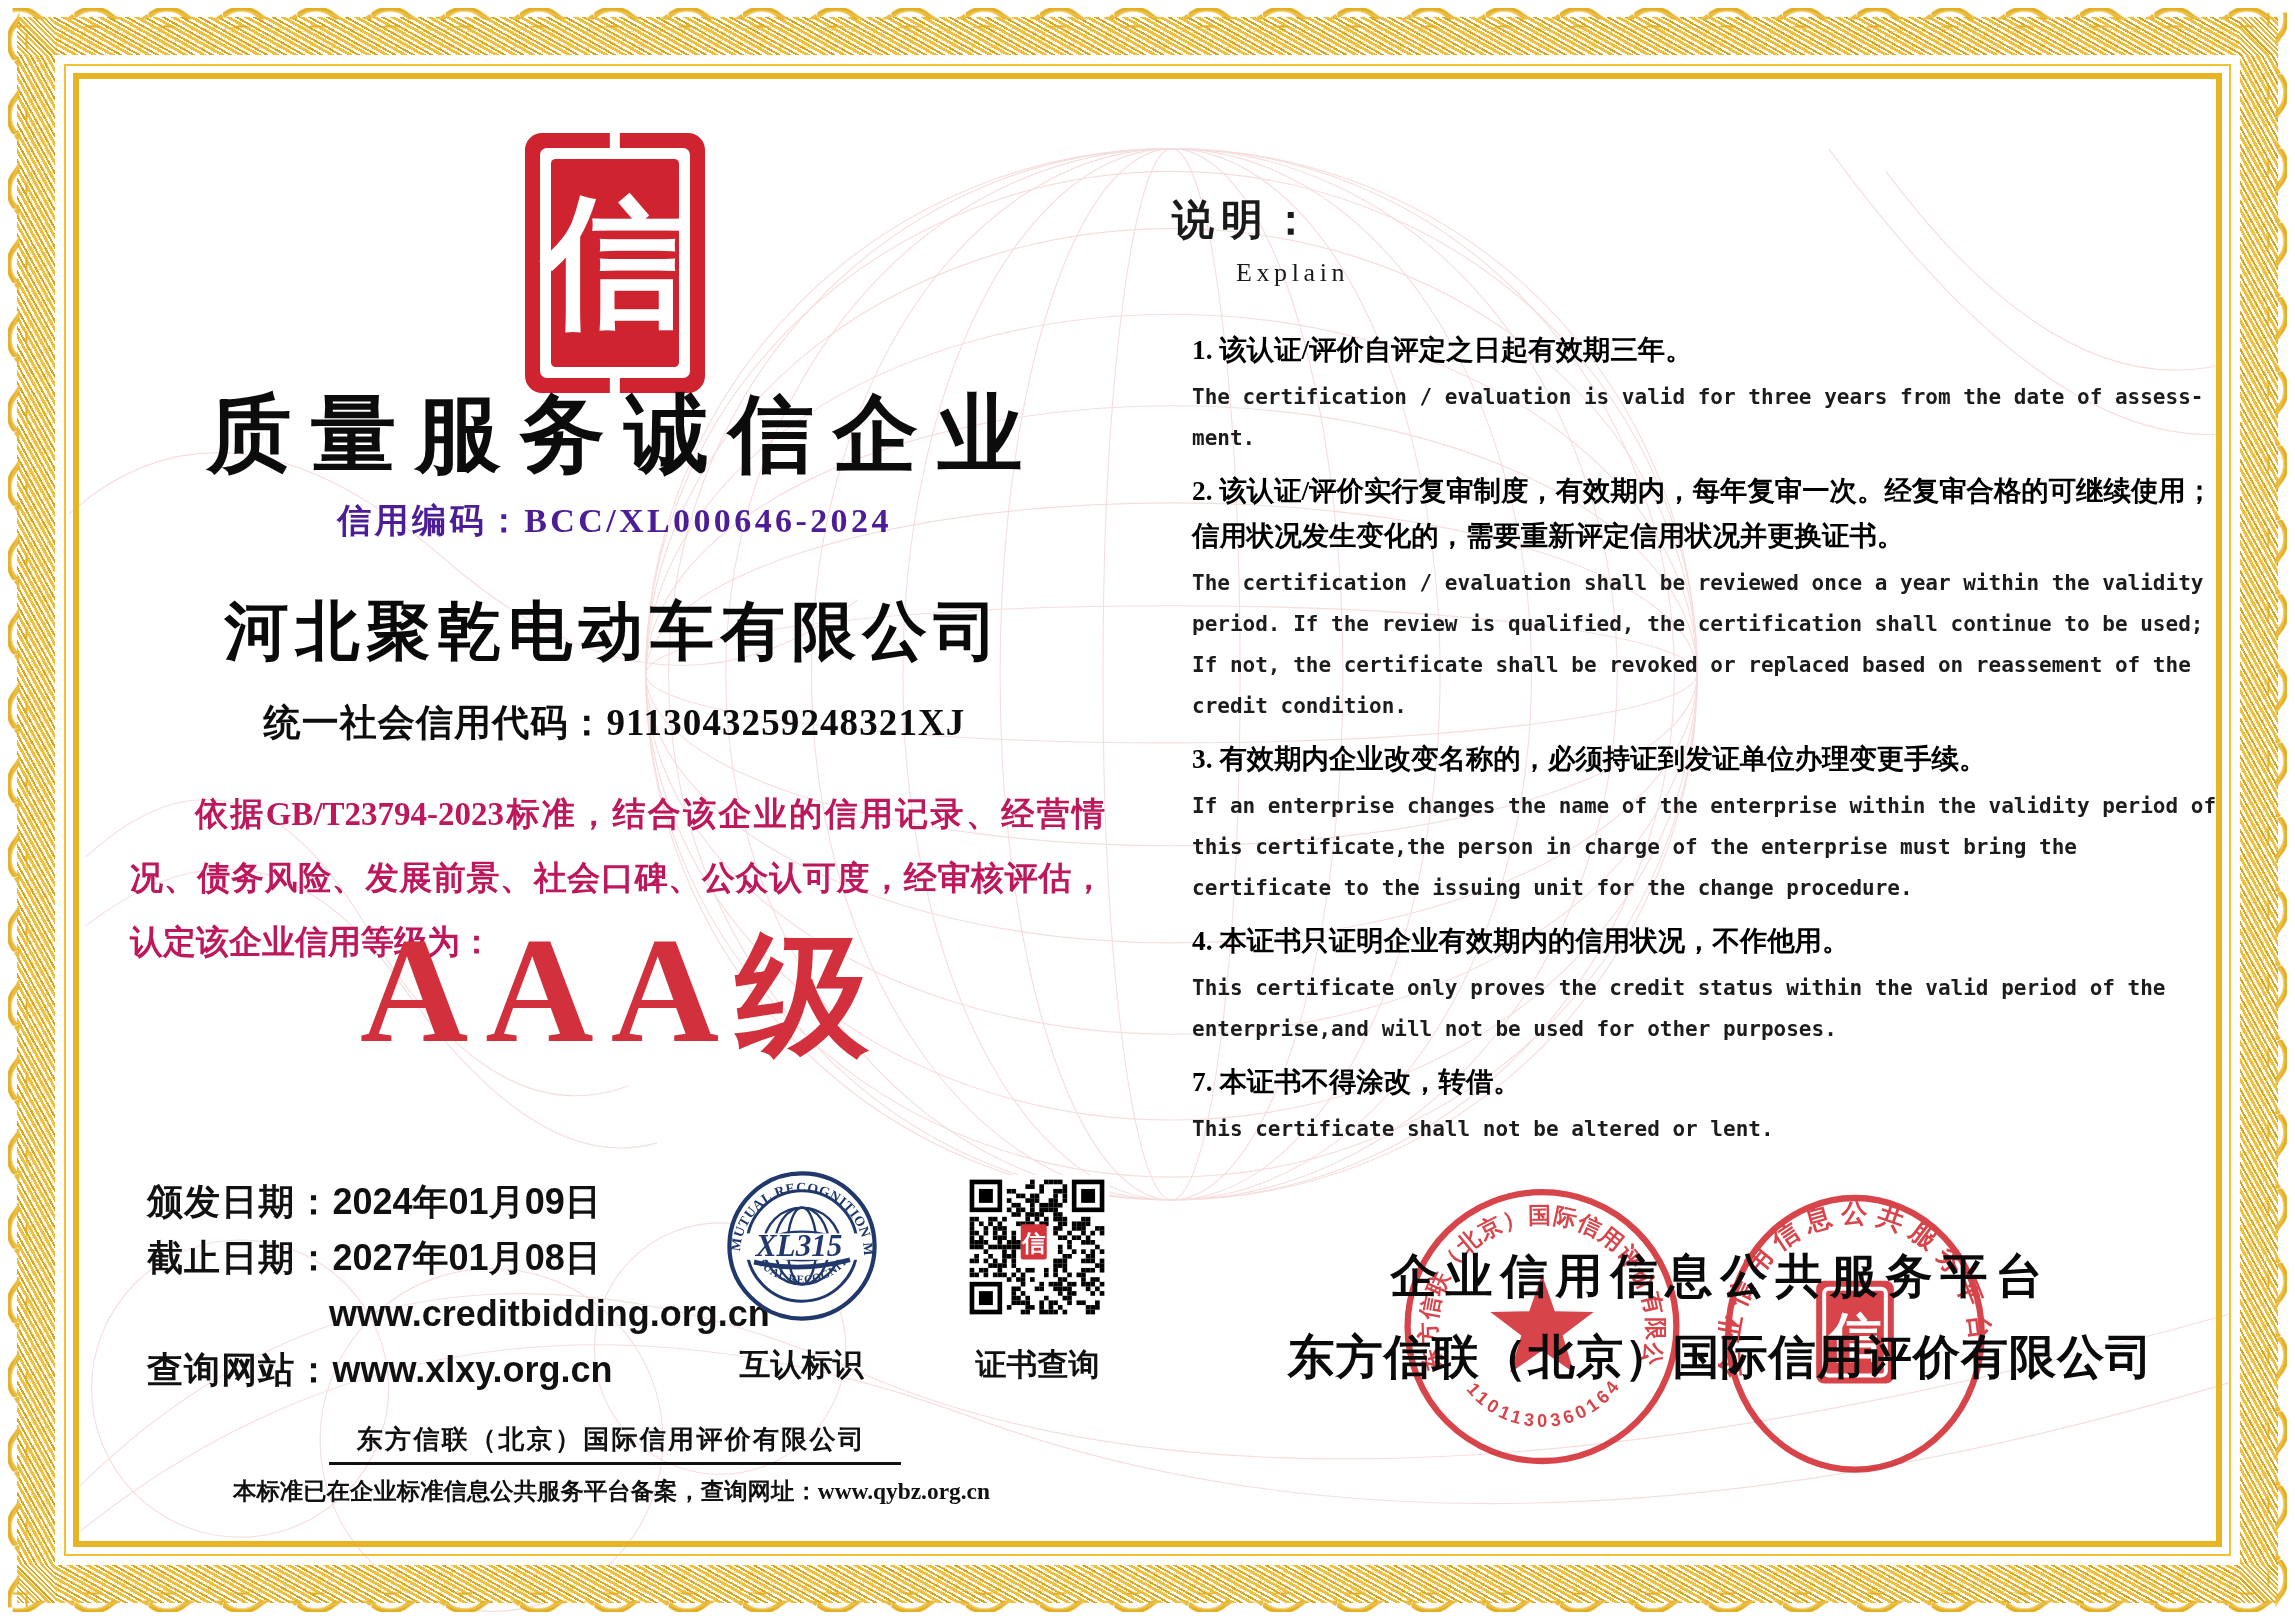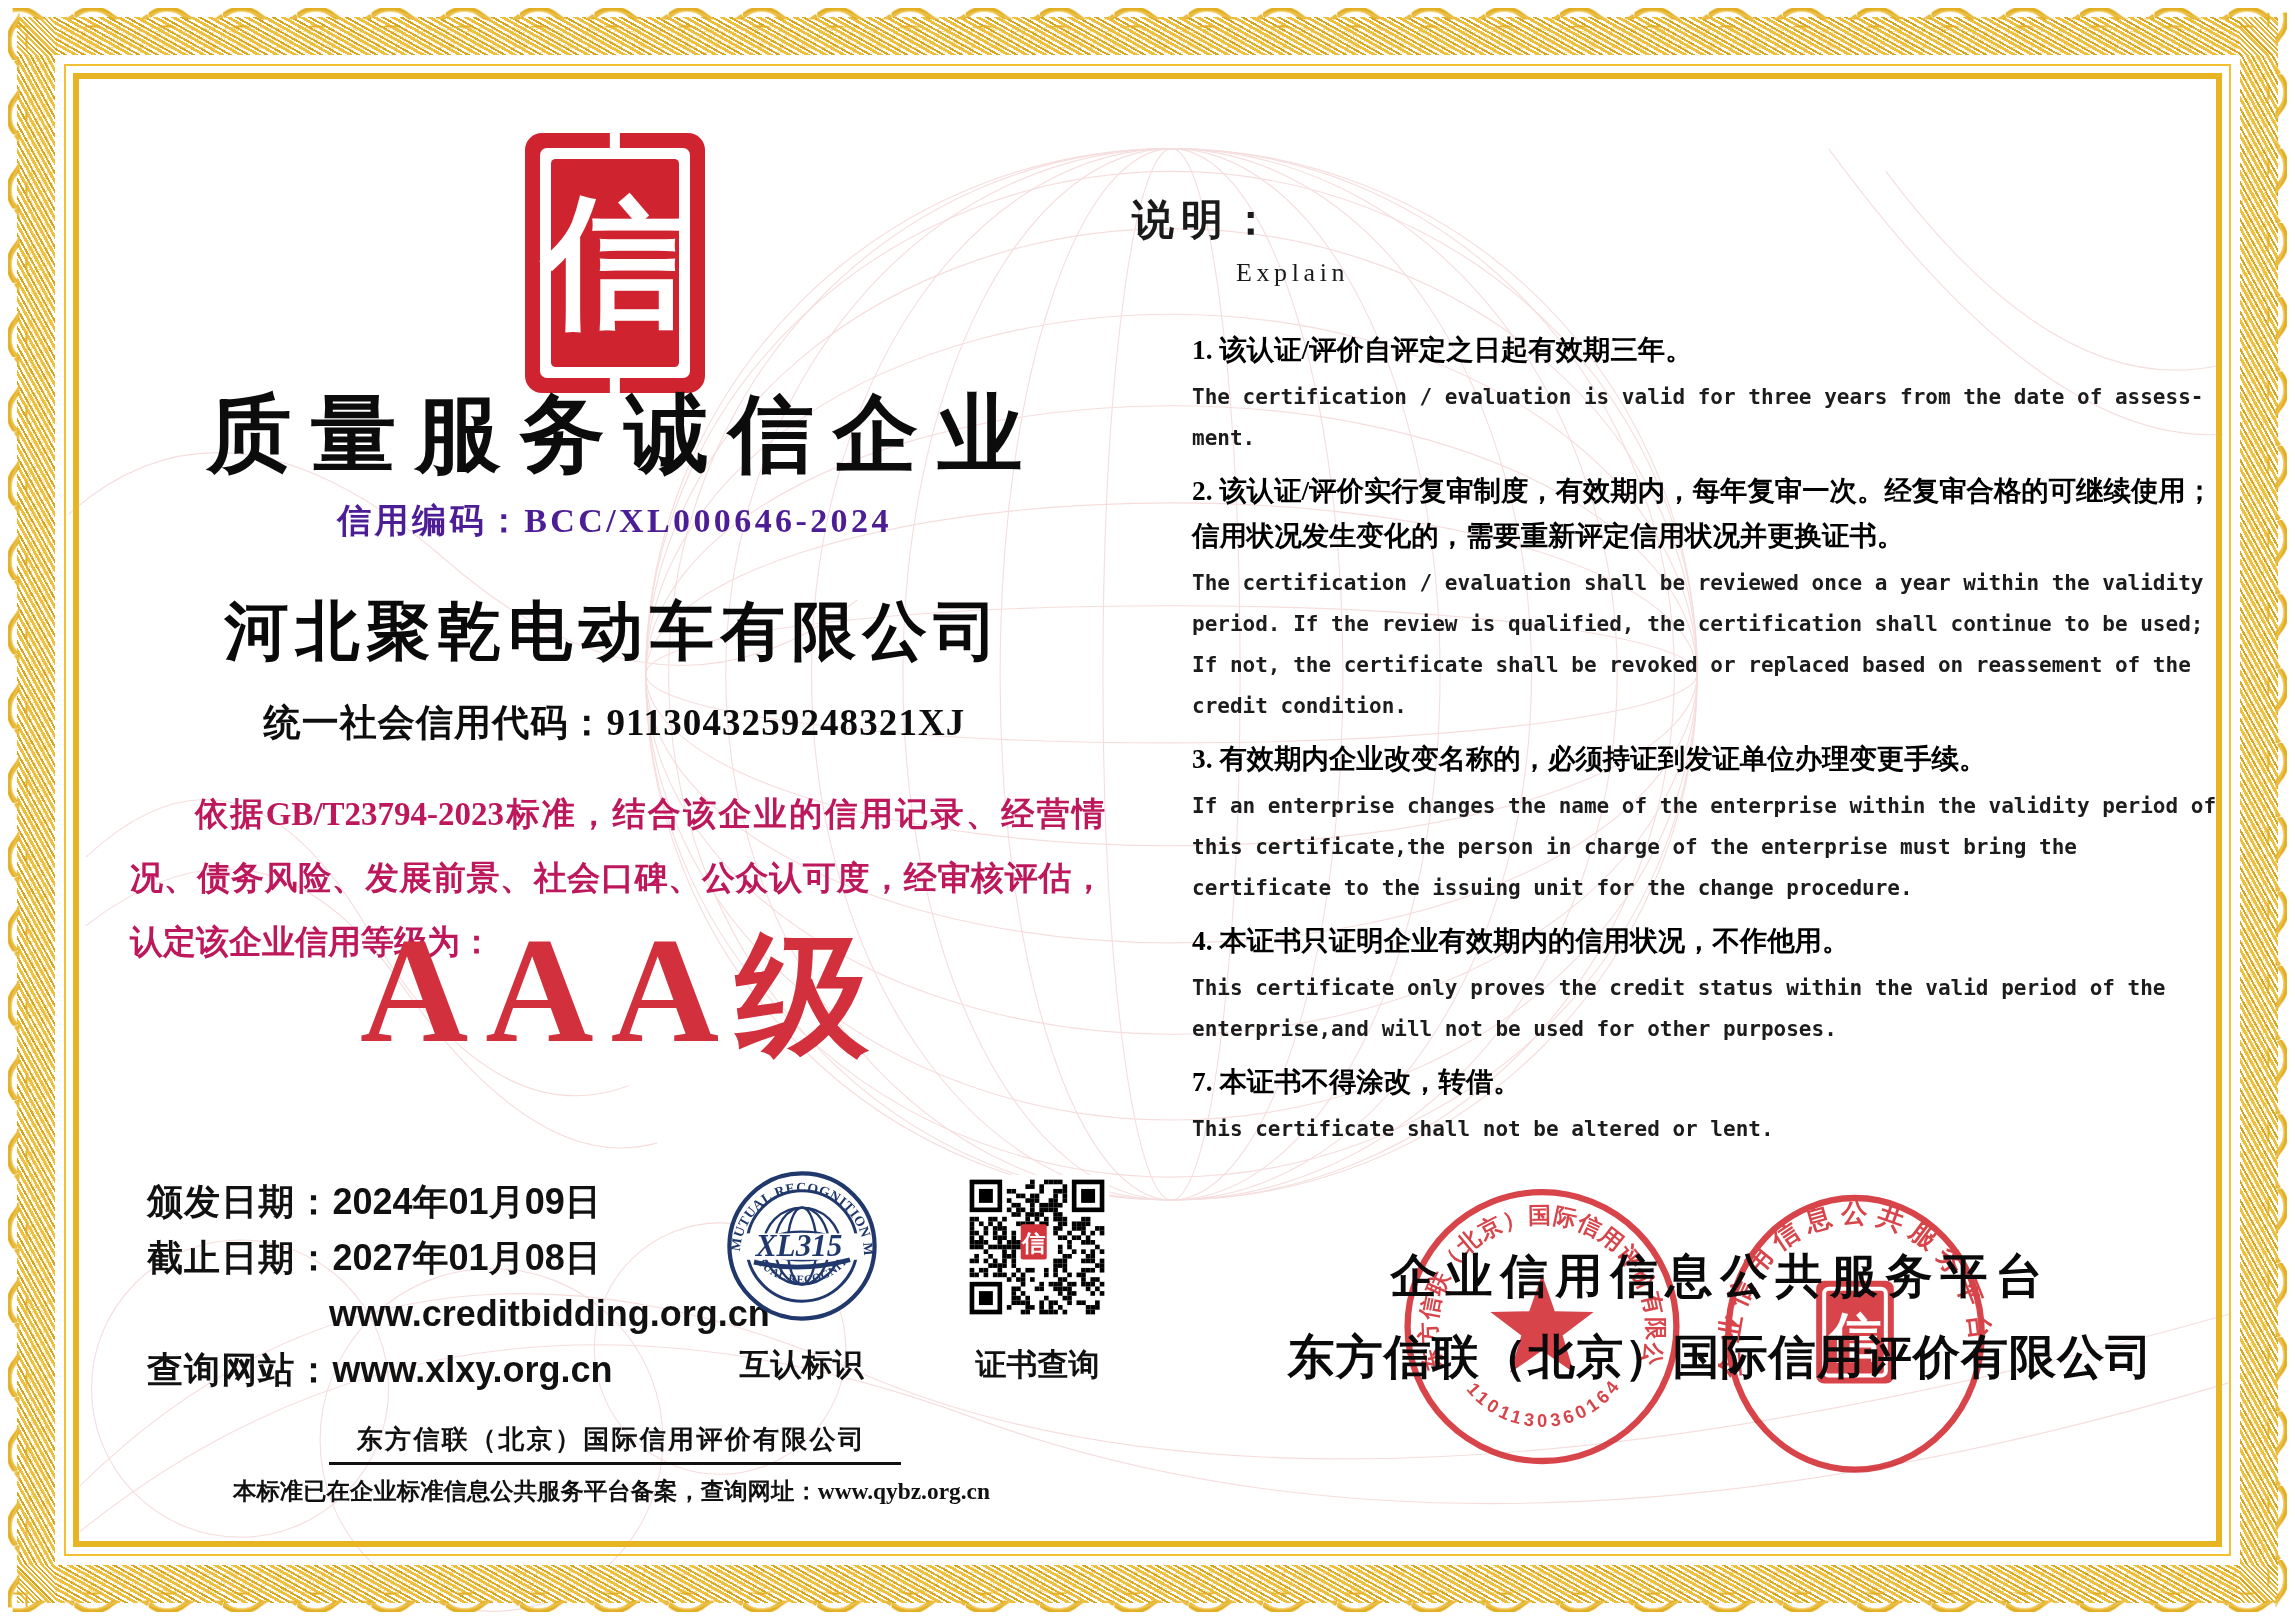--- a/index.html
+++ b/index.html
@@ -44,21 +44,21 @@
   .xl315-box{position:absolute;left:727px;top:1171px;z-index:2;}
   .mark-label-1{position:absolute;left:716px;top:1344px;width:171px;text-align:center;font-weight:bold;font-size:31px;z-index:2;}
   .qr-box{position:absolute;left:965px;top:1175px;width:144px;height:144px;background:#fff;z-index:2;}
   .mark-label-2{position:absolute;left:952px;top:1344px;width:171px;text-align:center;font-weight:bold;font-size:31px;z-index:2;}
   .issuer-small{position:absolute;left:200px;top:1422px;width:823px;text-align:center;
      font-family:"Liberation Serif","DejaVu Serif",serif;font-weight:bold;font-size:26px;letter-spacing:2.3px;z-index:2;}
   .issuer-underline{position:absolute;left:329px;top:1462px;width:572px;height:3.4px;background:#111;z-index:2;}
   .filing-line{position:absolute;left:160px;top:1475px;width:903px;text-align:center;
      font-family:"Liberation Serif","DejaVu Serif",serif;font-weight:bold;font-size:23.4px;z-index:2;}
   
-  .explain-title{position:absolute;left:1132px;top:192px;font-family:"Liberation Serif","DejaVu Serif",serif;
+  .explain-title{position:absolute;left:1172px;top:192px;font-family:"Liberation Serif","DejaVu Serif",serif;
      font-weight:bold;font-size:42px;letter-spacing:6.9px;color:#1a1a1a;z-index:2;}
   .explain-sub{position:absolute;left:1192px;top:258px;font-family:"Liberation Serif","DejaVu Serif",serif;
      font-size:26px;letter-spacing:4.6px;color:#1a1a1a;z-index:2;margin-left:44px;}
   .explain-items{position:absolute;left:1192px;top:318px;width:1035px;z-index:2;}
   .explain-items p.zh{font-family:"Liberation Serif","DejaVu Serif",serif;font-weight:bold;font-size:27.4px;
      line-height:1.62;margin:10.3px 0 4.6px;color:#000;}
   .explain-items p.en{font-family:"DejaVu Sans Mono","Liberation Mono",monospace;font-weight:bold;font-size:21px;
      line-height:1.95;margin:0;color:#1c1c1c;}
   .platform-line{position:absolute;left:1309px;top:1245px;width:823px;text-align:center;
      font-family:"Liberation Serif","DejaVu Serif",serif;font-weight:900;font-size:47px;letter-spacing:8px;color:#0a0a0a;z-index:2;}

